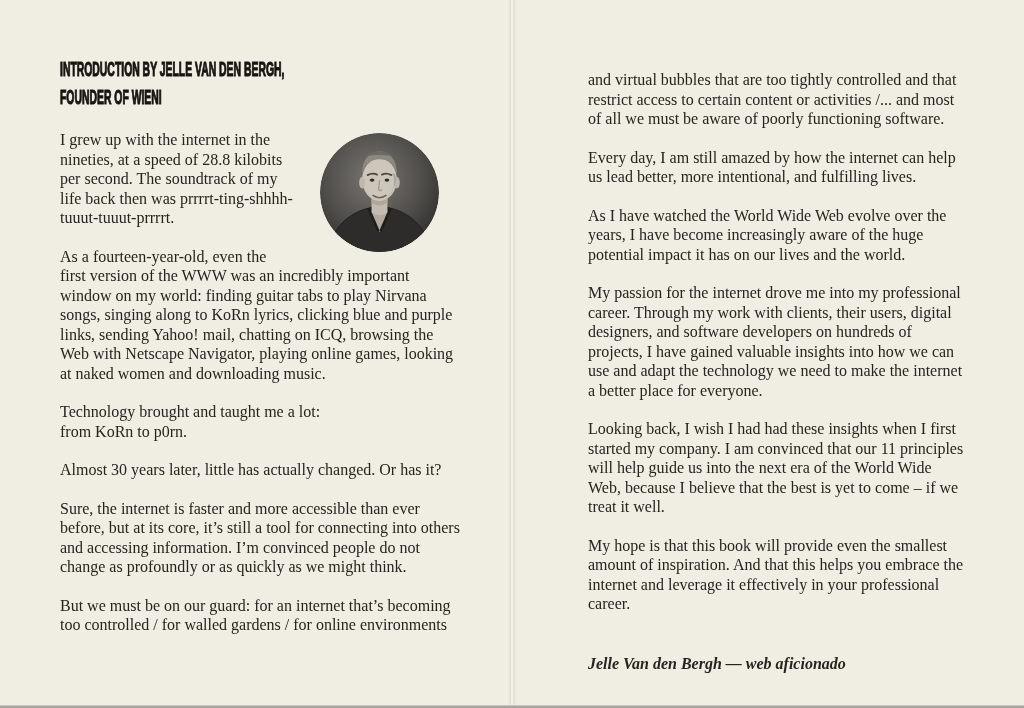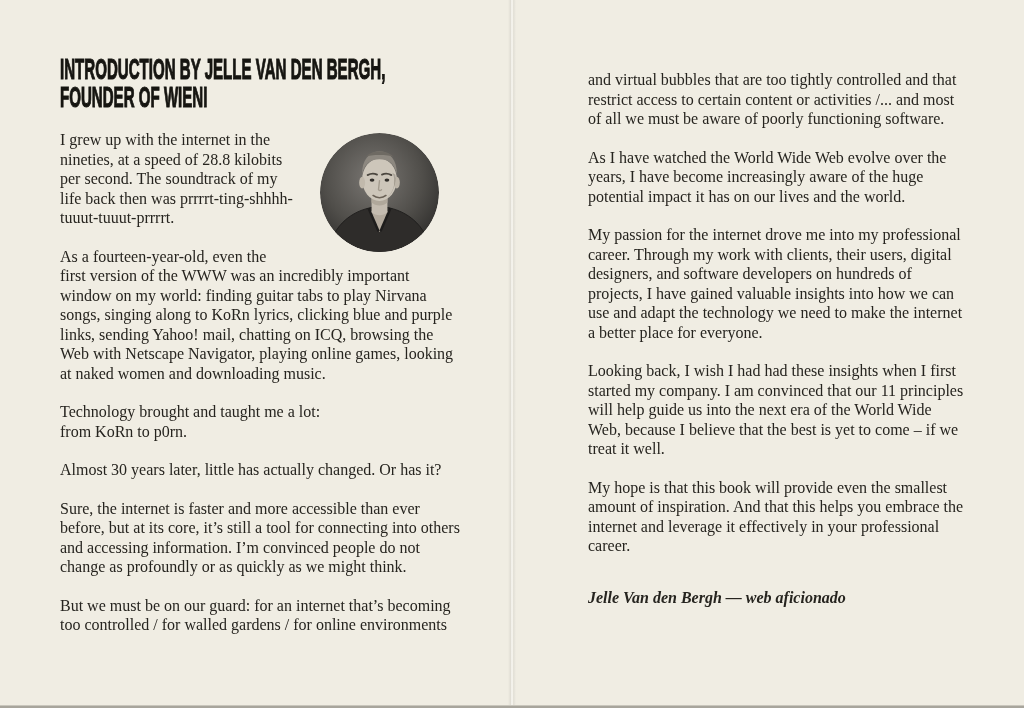--- a/index.html
+++ b/index.html
@@ -43,21 +43,21 @@
   }
   .right-col {
     position: absolute;
     left: 588px; top: 52px;
     width: 378px;
   }
 
   .heading {
     font-family: "Liberation Sans", sans-serif;
     font-weight: 700;
-    font-size: 29px;
+    font-size: 20px;
     line-height: 28px;
     color: #161511;
     margin-bottom: 19px;
   }
   .heading .hl {
     display: block;
     transform: scaleX(0.52);
     transform-origin: 0 50%;
     white-space: nowrap;
     letter-spacing: 0px;
@@ -72,21 +72,21 @@
     margin-top: 18px;
   }
   .r-b  { font-weight: 400; }
   .r-bi { font-weight: 700; font-style: italic; }
 
   .signature {
     font-size: 16px;
     line-height: 19.5px;
     font-style: italic;
     font-weight: 700;
-    margin-top: 32px;
+    margin-top: 40px;
   }
 
   .portrait {
     float: right;
     width: 119px;
     height: 119px;
     margin: 3px 22px 14px 24px;
     border-radius: 50%;
     overflow: hidden;
   }
@@ -161,20 +161,21 @@
 </span></p>
       <p class="para"><span class="r-b">Sure, the internet is faster and more accessible</span><span> than ever before, but at its core, it’s still a tool for connecting into others and accessing information. I’m convinced people do not change as profoundly or as quickly as we might think.</span></p>
       <p class="para"><span class="r-b">But we must be on our guard:</span><span> for an internet that’s becoming too controlled / for walled gardens / for online environments</span></p>
     </div>
   </div>
 
   <div class="gutter"></div>
 
   <div class="right-col">
     <p class="para"><span>and virtual bubbles that are too tightly controlled and that restrict access to certain content or activities /... and most of all we must be aware of poorly functioning software.</span></p>
+    <p class="para"><span>Every day, I am still amazed by how the internet can help us lead better, more intentional, and fulfilling lives.</span></p>
     <p class="para"><span>As I have watched the World Wide Web evolve over the years, I have become increasingly aware of the huge potential impact it has on our lives and the world.</span></p>
     <p class="para"><span>My passion for the internet drove me into my professional career. Through my work with clients, their users, digital designers, and software developers on hundreds of projects, I have gained </span><span class="r-b">valuable insights into how we can use and adapt the technology we need to make the internet a better place for everyone.</span></p>
     <p class="para"><span>Looking back, I wish I had had these insights when I first started my company. I am convinced that our 11 principles will help guide us into the next era of the World Wide Web, because I believe that the </span><span class="r-b">best is yet to come – if we treat it well</span><span>.</span></p>
     <p class="para"><span>My hope is that this book will provide even the smallest amount of inspiration. And that this helps you embrace the internet and leverage it effectively in your professional career.</span></p>
     <p class="signature">Jelle Van den Bergh — web aficionado</p>
   </div>
 
   <div class="bottom-edge"></div>
 </div>
 

